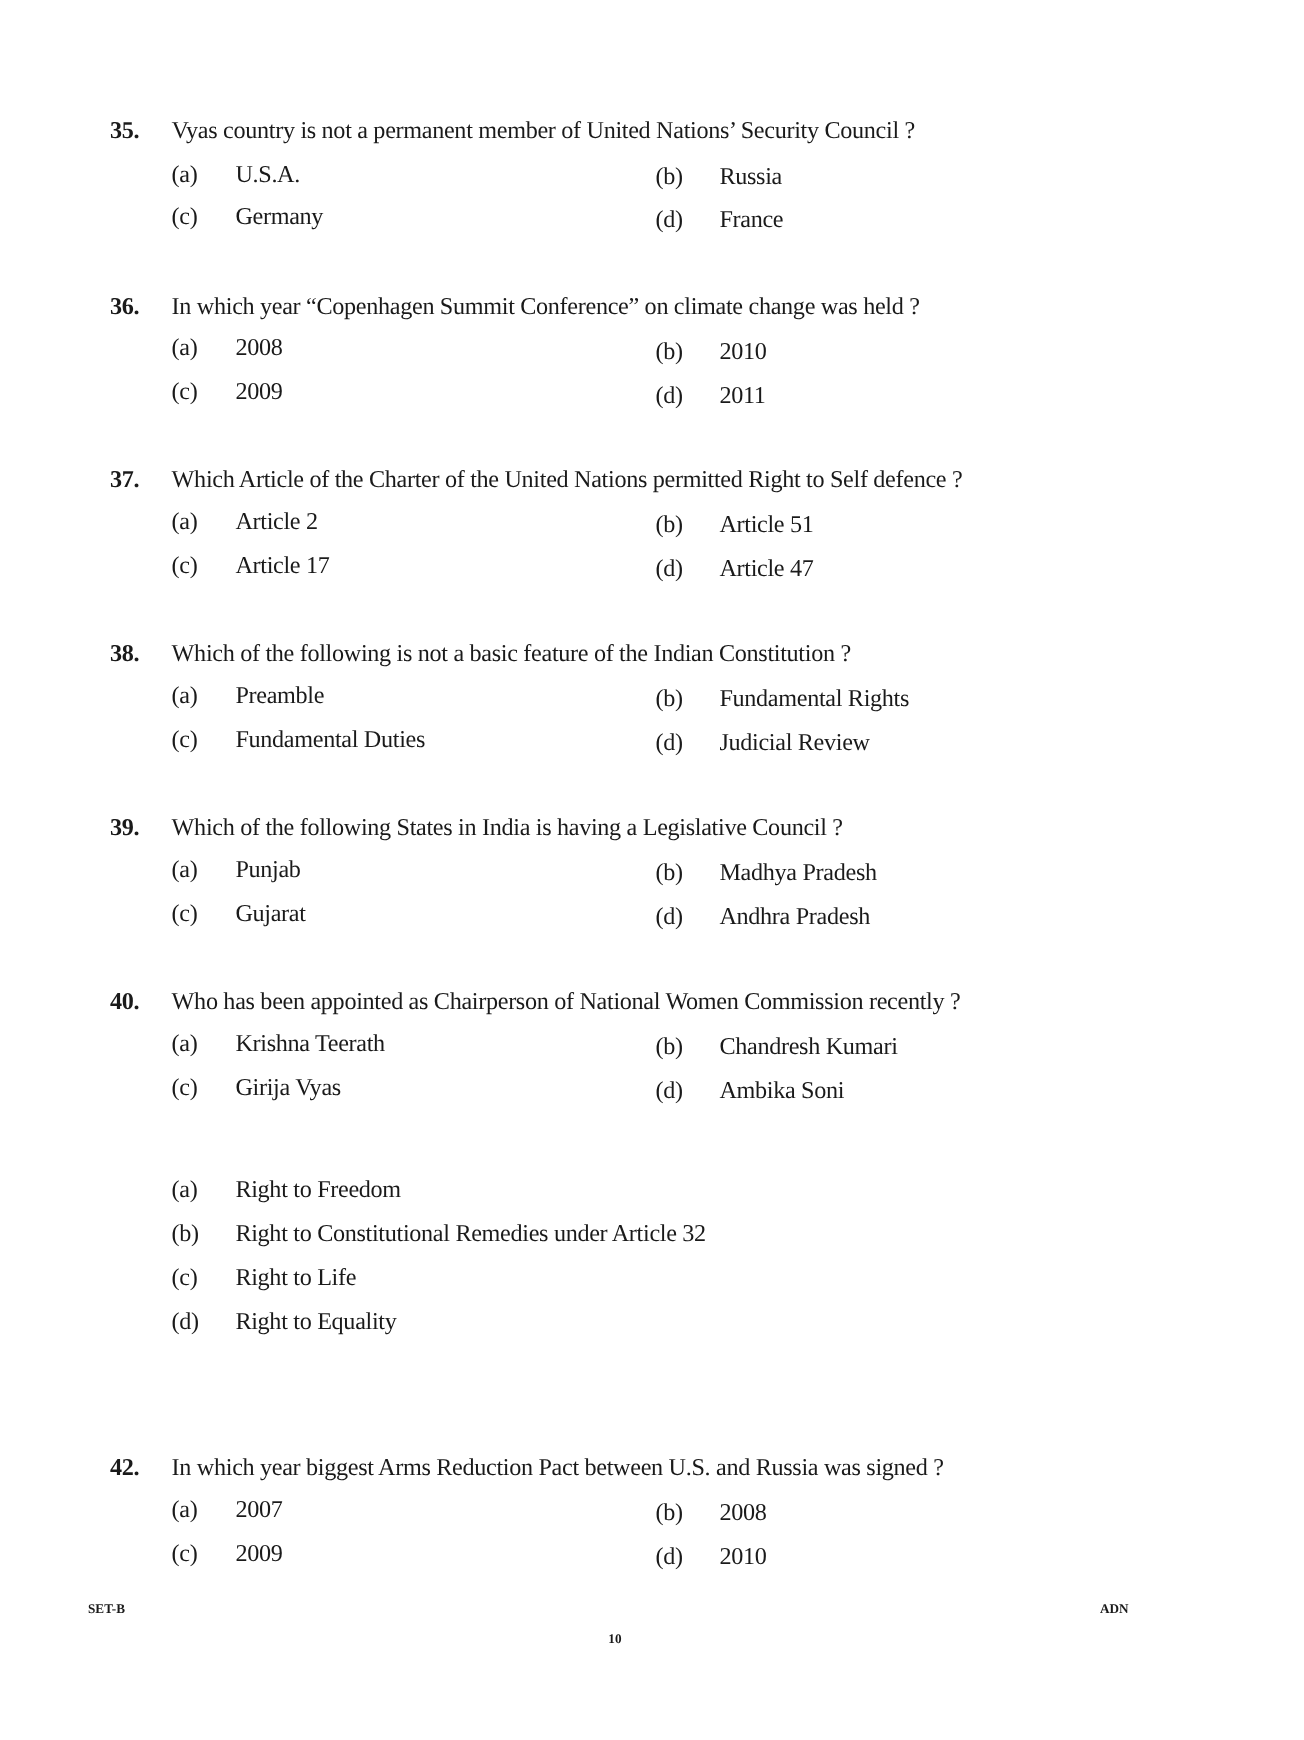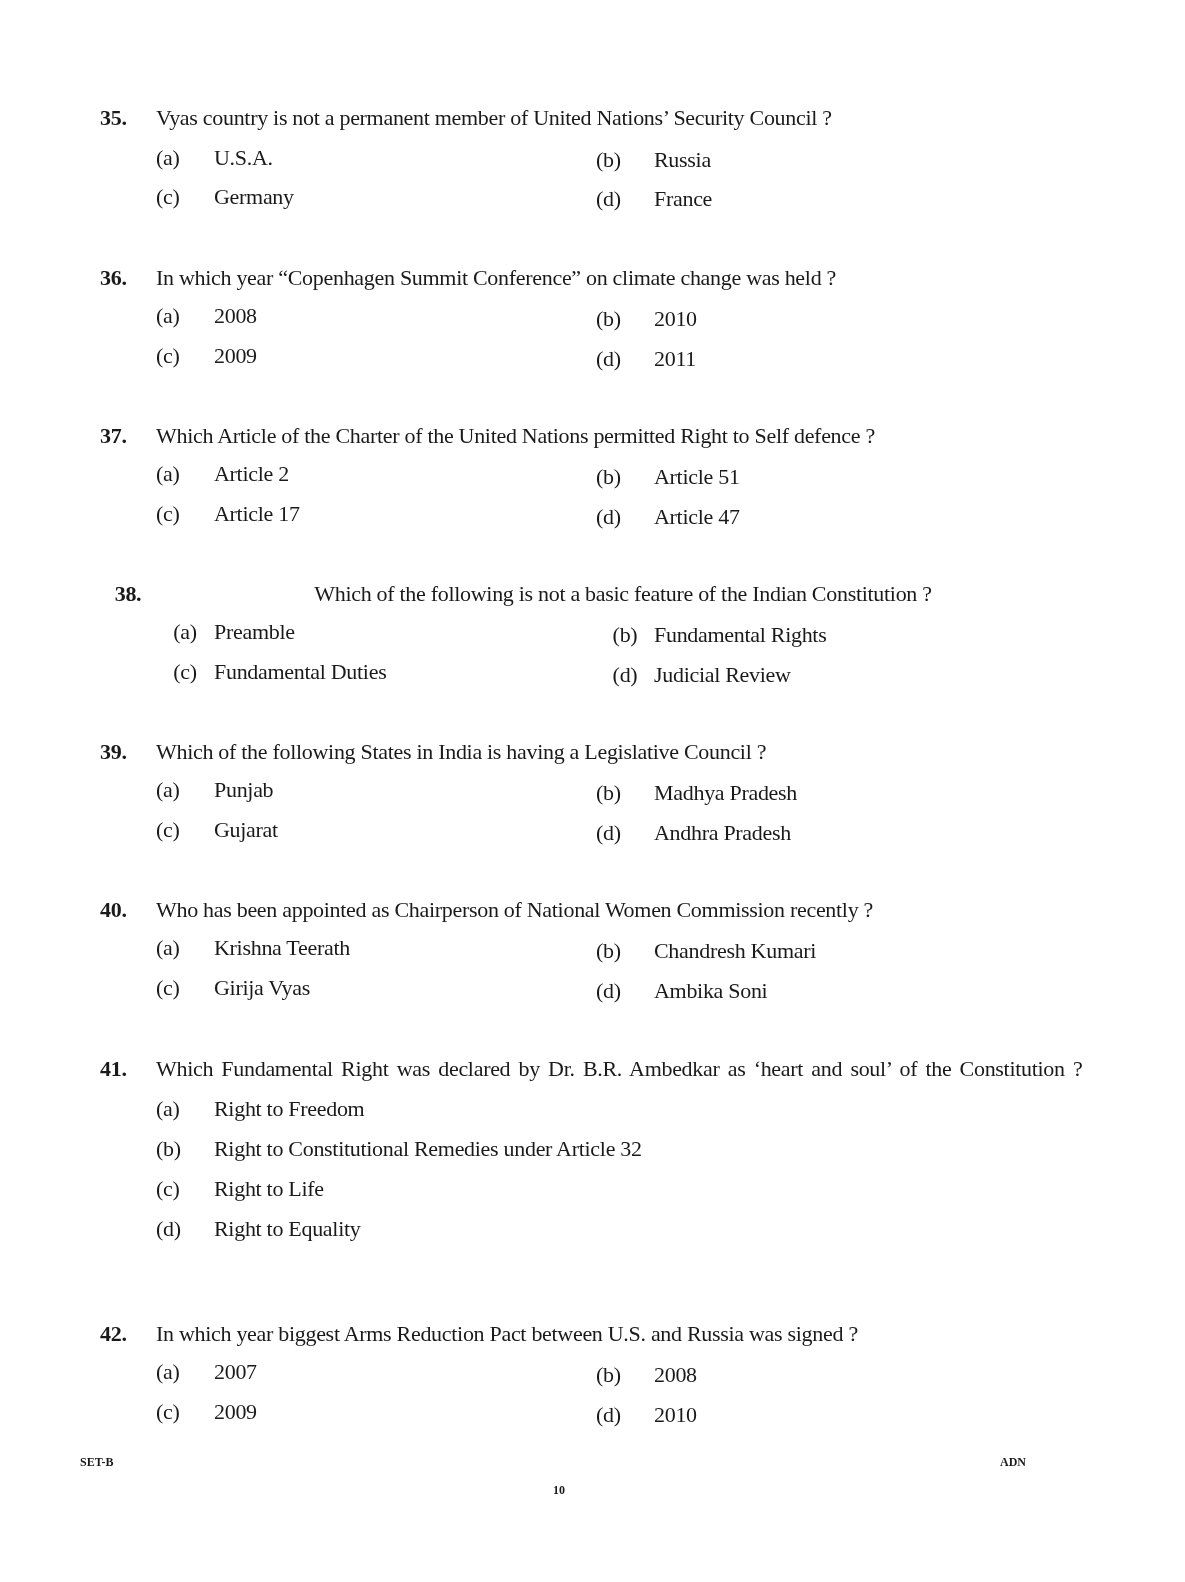--- a/index.html
+++ b/index.html
@@ -88,21 +88,21 @@
         <span class="opt-label">(c)</span>
         <span>Article 17</span>
       </div>
     <div class="opt" style="left:440px;top:53px;">
         <span class="opt-label">(d)</span>
         <span>Article 47</span>
       </div>
   </div>
 </div>
 
-<div class="question" style="top:580px;text-align:center;">
+<div class="question" style="top:580px;">
   <div class="q-line">
       <span class="q-num">38.</span>
       <span class="q-text">Which of the following is not a basic feature of the Indian Constitution ?</span>
     </div>
   <div class="opts">
     <div class="opt" style="left:0;top:10px;">
         <span class="opt-label">(a)</span>
         <span>Preamble</span>
       </div>
     <div class="opt" style="left:440px;top:13px;">
@@ -164,24 +164,20 @@
         <span>Girija Vyas</span>
       </div>
     <div class="opt" style="left:440px;top:53px;">
         <span class="opt-label">(d)</span>
         <span>Ambika Soni</span>
       </div>
   </div>
 </div>
 
 <div class="question" style="top:1055px;">
-  <div class="q-line">
-      <span class="q-num">41.</span>
-      <span class="q-text" style="word-spacing:3px;">Which Fundamental Right was declared by Dr. B.R. Ambedkar as ‘heart and soul’ of the Constitution ?</span>
-    </div>
   <div class="opts opts-list">
     <div class="opt">
         <span class="opt-label">(a)</span>
         <span>Right to Freedom</span>
       </div>
     <div class="opt">
         <span class="opt-label">(b)</span>
         <span>Right to Constitutional Remedies under Article 32</span>
       </div>
     <div class="opt">

